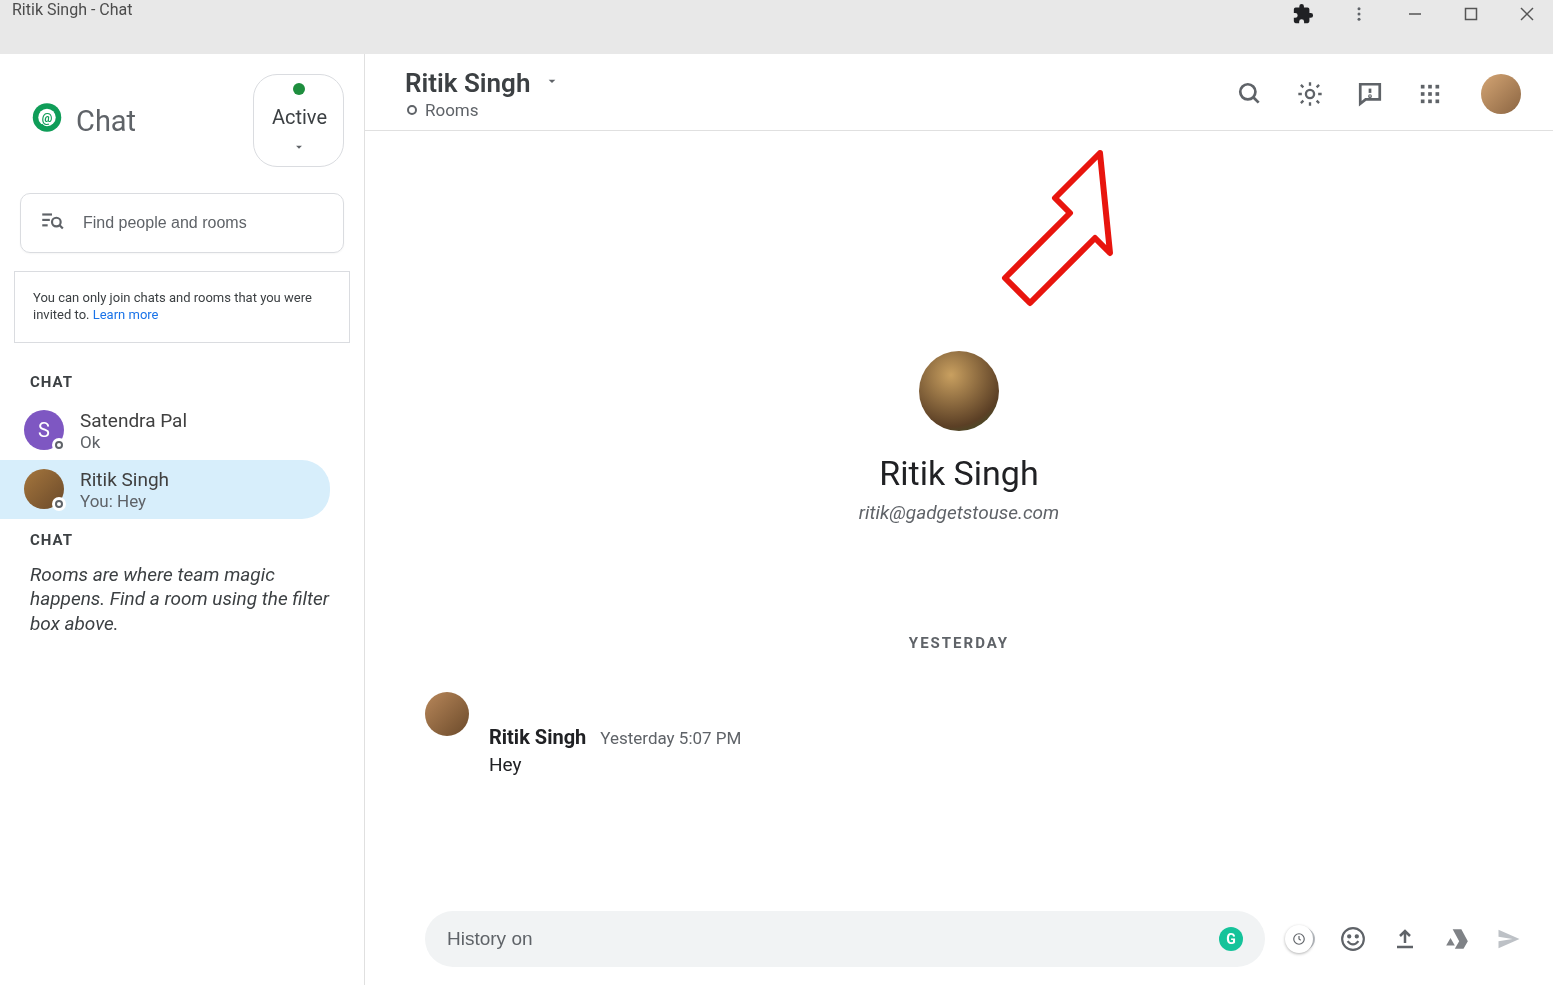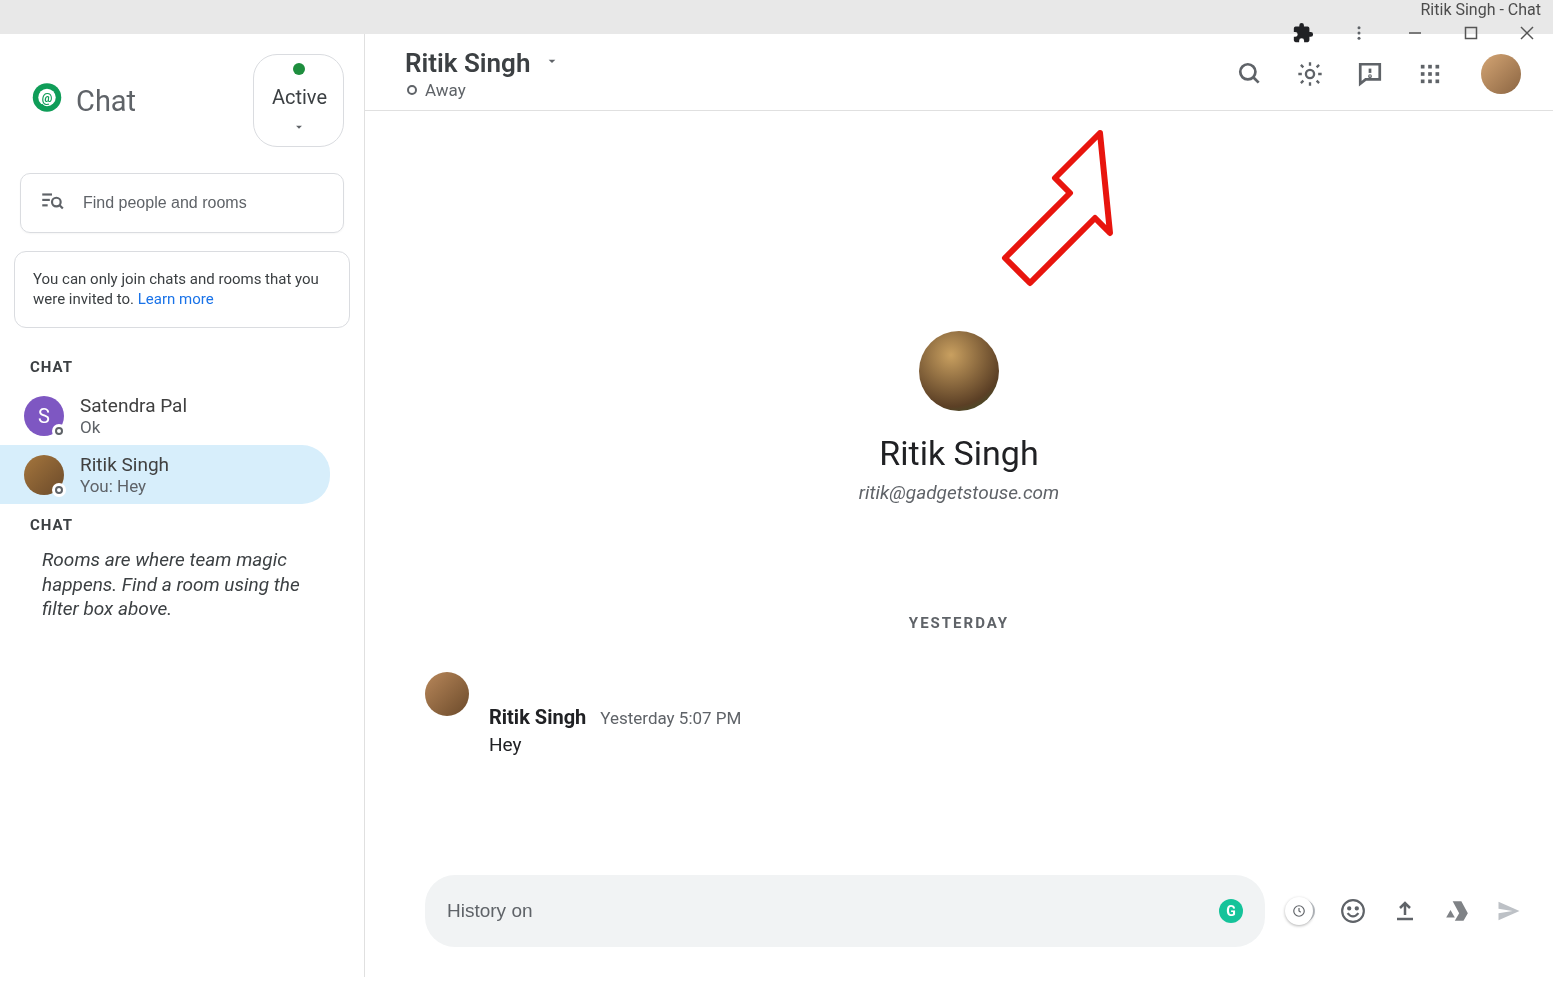--- a/index.html
+++ b/index.html
@@ -1,19 +1,19 @@
 <!DOCTYPE html>
 <html><head>
 <meta charset="utf-8">
 <style>
   * { box-sizing: border-box; margin: 0; padding: 0; }
   body { font-family: 'Google Sans', Roboto, Arial, sans-serif; color: #202124; background: #fff; overflow: hidden; width: 1553px; height: 985px; }
   
   
-  .titlebar { height: 34px; background: #e8e8e8; display: flex; align-items: flex-end; padding: 0 12px; flex-direction: column; }
+  .titlebar { height: 54px; background: #e8e8e8; display: flex; align-items: flex-start; padding: 0 12px; }
   .titlebar .title { font-size: 16px; color: #4c4c4c; }
   .titlebar .win-controls { margin-left: auto; display: flex; align-items: center; gap: 28px; }
   .win-btn { width: 28px; height: 28px; display: flex; align-items: center; justify-content: center; color: #555; cursor: pointer; }
   
   
   .app { display: flex; height: calc(985px - 42px); }
   .sidebar { width: 365px; border-right: 1px solid #e0e0e0; padding-top: 14px; display: flex; flex-direction: column; }
   .content { flex: 1; display: flex; flex-direction: column; }
   
   
@@ -24,40 +24,40 @@
   .status-dot { width: 12px; height: 12px; border-radius: 50%; background: #1e8e3e; }
   .status-label { font-size: 20px; color: #3c4043; }
   .dropdown-caret { color: #5f6368; }
   
   
   .search-box { margin: 10px 20px 18px 20px; border: 1px solid #dadce0; border-radius: 10px; display: flex; align-items: center; padding: 14px 18px; gap: 18px; box-shadow: 0 1px 2px rgba(0,0,0,0.04); }
   .search-box input { border: none; outline: none; font-size: 16px; color: #000000; flex: 1; background: transparent; }
   .search-box input::placeholder { color: #5f6368; }
   
   
-  .info-card { margin: 0 14px 18px 14px; border: 1px solid #dadce0; border-radius: 12px; padding: 18px 18px; font-size: 15px; line-height: 1.3; color: #3c4043; }
+  .info-card { margin: 0 14px 18px 14px; border: 1px solid #dadce0; border-radius: 0; padding: 18px 18px; font-size: 13px; line-height: 1.3; color: #3c4043; }
   .info-card a { color: #1a73e8; text-decoration: none; }
   
   
   .section-header { font-size: 15px; font-weight: 700; letter-spacing: 1px; color: #3c4043; padding: 12px 30px 10px 30px; }
   
   
   .chat-item { display: flex; align-items: center; gap: 16px; padding: 8px 20px 8px 24px; cursor: pointer; border-radius: 0 28px 28px 0; margin-right: 34px; }
   .chat-item.active { background: #d7eefb; }
   .avatar { width: 40px; height: 40px; border-radius: 50%; position: relative; display: flex; align-items: center; justify-content: center; font-size: 20px; color: #fff; flex-shrink: 0; }
   .avatar.purple { background: #7e57c2; }
   .avatar.photo { background: linear-gradient(135deg,#a5763d,#6b4a2a); }
   .presence { position: absolute; right: -2px; bottom: -2px; width: 14px; height: 14px; border-radius: 50%; background: #fff; border: 2px solid #fff; }
   .presence::after { content: ''; position: absolute; inset: 1px; border: 2px solid #5f6368; border-radius: 50%; }
   .chat-lines { display: flex; flex-direction: column; }
   .chat-name { font-size: 19px; color: #404040; }
   .chat-preview { font-size: 17px; color: #5f6368; }
   
   
-  .rooms-desc { font-size: 19px; font-style: italic; color: #3c4043; padding: 4px 30px; line-height: 1.3; margin-left: 12px; }
+  .rooms-desc { font-size: 19px; font-style: italic; color: #3c4043; padding: 4px 30px; line-height: 1.3; }
   
   
   .conv-header { display: flex; align-items: center; padding: 14px 32px 10px 40px; border-bottom: 1px solid #e0e0e0; }
   .conv-title-wrap { display: flex; flex-direction: column; gap: 2px; }
   .conv-title-row { display: flex; align-items: center; gap: 14px; }
   .conv-title { font-size: 26px; font-weight: 600; color: #3c4043; }
   .conv-status-row { display: flex; align-items: center; gap: 8px; color: #5f6368; font-size: 17px; padding-left: 2px; }
   .away-circle { width: 10px; height: 10px; border: 2px solid #5f6368; border-radius: 50%; }
   .header-icons { margin-left: auto; display: flex; align-items: center; gap: 30px; }
   .hicon { width: 30px; height: 30px; display: flex; align-items: center; justify-content: center; color: #5f6368; cursor: pointer; }
@@ -75,21 +75,21 @@
   .message-row { display: flex; gap: 20px; align-self: flex-start; margin-left: 60px; margin-top: 40px; }
   .msg-avatar { width: 44px; height: 44px; border-radius: 50%; background: linear-gradient(135deg,#b8875a,#6b4a2a); flex-shrink: 0; }
   .msg-body { display: flex; flex-direction: column; gap: 4px; }
   .msg-head { display: flex; align-items: baseline; gap: 14px; }
   .msg-sender { font-size: 20px; font-weight: 700; }
   .msg-time { font-size: 17px; color: #5f6368; margin-top: 36px; }
   .msg-text { font-size: 19px; }
   
   
   .compose-wrap { padding: 16px 30px 30px 60px; display: flex; align-items: center; gap: 22px; }
-  .compose { flex: 1; background: #f1f3f4; border-radius: 30px; height: 72px; display: flex; align-items: center; padding: 0 22px; gap: 14px; }
+  .compose { flex: 1; background: #f1f3f4; border-radius: 30px; height: 56px; display: flex; align-items: center; padding: 0 22px; gap: 14px; }
   .compose input { border: none; outline: none; background: transparent; font-size: 19px; flex: 1; color: #5f6368; }
   .compose input::placeholder { color: #5f6368; }
   .grammarly { width: 24px; height: 24px; border-radius: 50%; background: #15c39a; display: flex; align-items: center; justify-content: center; color: #fff; font-size: 14px; font-weight: 700; }
   .compose-icons { display: flex; align-items: center; gap: 24px; color: #5f6368; }
   .cicon { width: 28px; height: 28px; display: flex; align-items: center; justify-content: center; cursor: pointer; }
   .send-btn { color: #bdc1c6; }
   
   .toggle { width: 44px; height: 22px; background: #bdc1c6; border-radius: 12px; position: relative; }
   .toggle .knob { position: absolute; left: -2px; top: -3px; width: 28px; height: 28px; border-radius: 50%; background: #fff; box-shadow: 0 1px 3px rgba(0,0,0,0.3); display: flex; align-items: center; justify-content: center; }
 </style>
@@ -206,21 +206,21 @@
         <div class="conv-title-row">
           <span class="conv-title">Ritik Singh</span>
           <span>
             <svg width="16" height="16" viewBox="0 0 24 24" fill="#5f6368">
                 <path d="M7 10l5 5 5-5z"></path>
               </svg>
           </span>
         </div>
         <div class="conv-status-row">
           <span class="away-circle"></span>
-          <span>Away</span>
+          <span>Rooms</span>
         </div>
       </div>
       <div class="header-icons">
         <span class="hicon">
           <svg width="26" height="26" viewBox="0 0 24 24" fill="none" stroke="#5f6368" stroke-width="2.5">
               <circle cx="10" cy="10" r="7"></circle>
               <line x1="20" y1="20" x2="15" y2="15"></line>
             </svg>
         </span>
         <span class="hicon">

